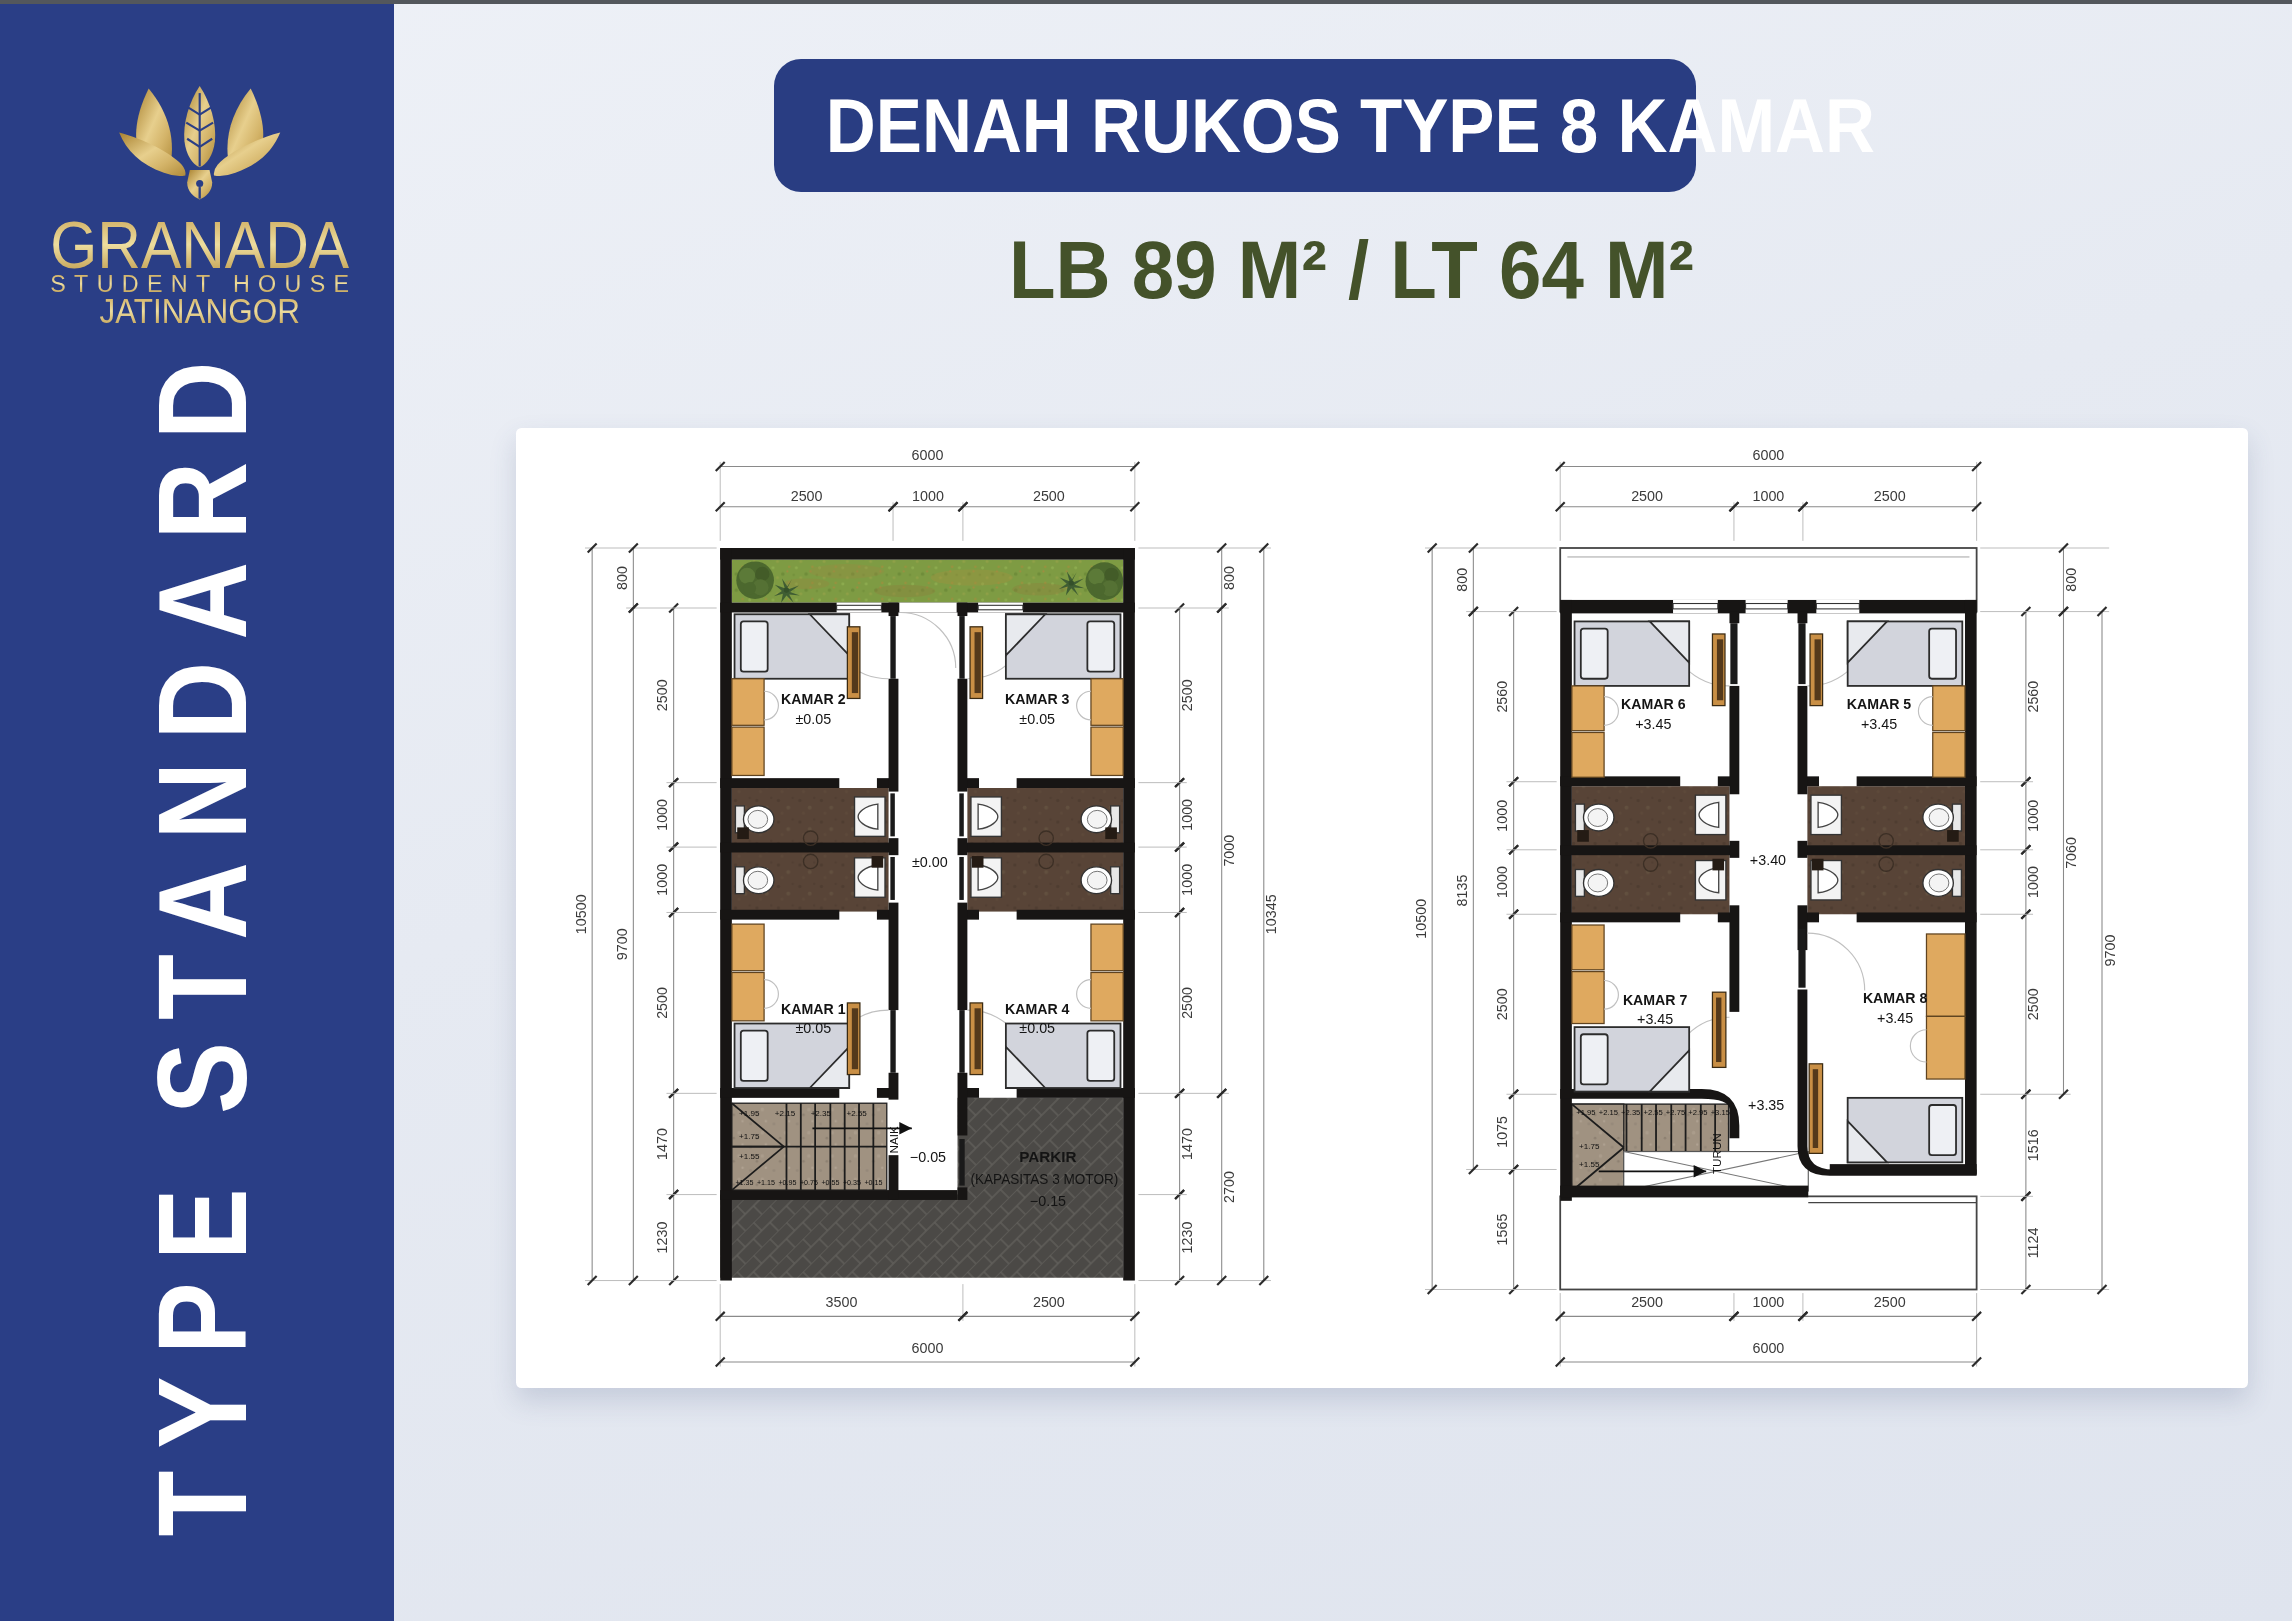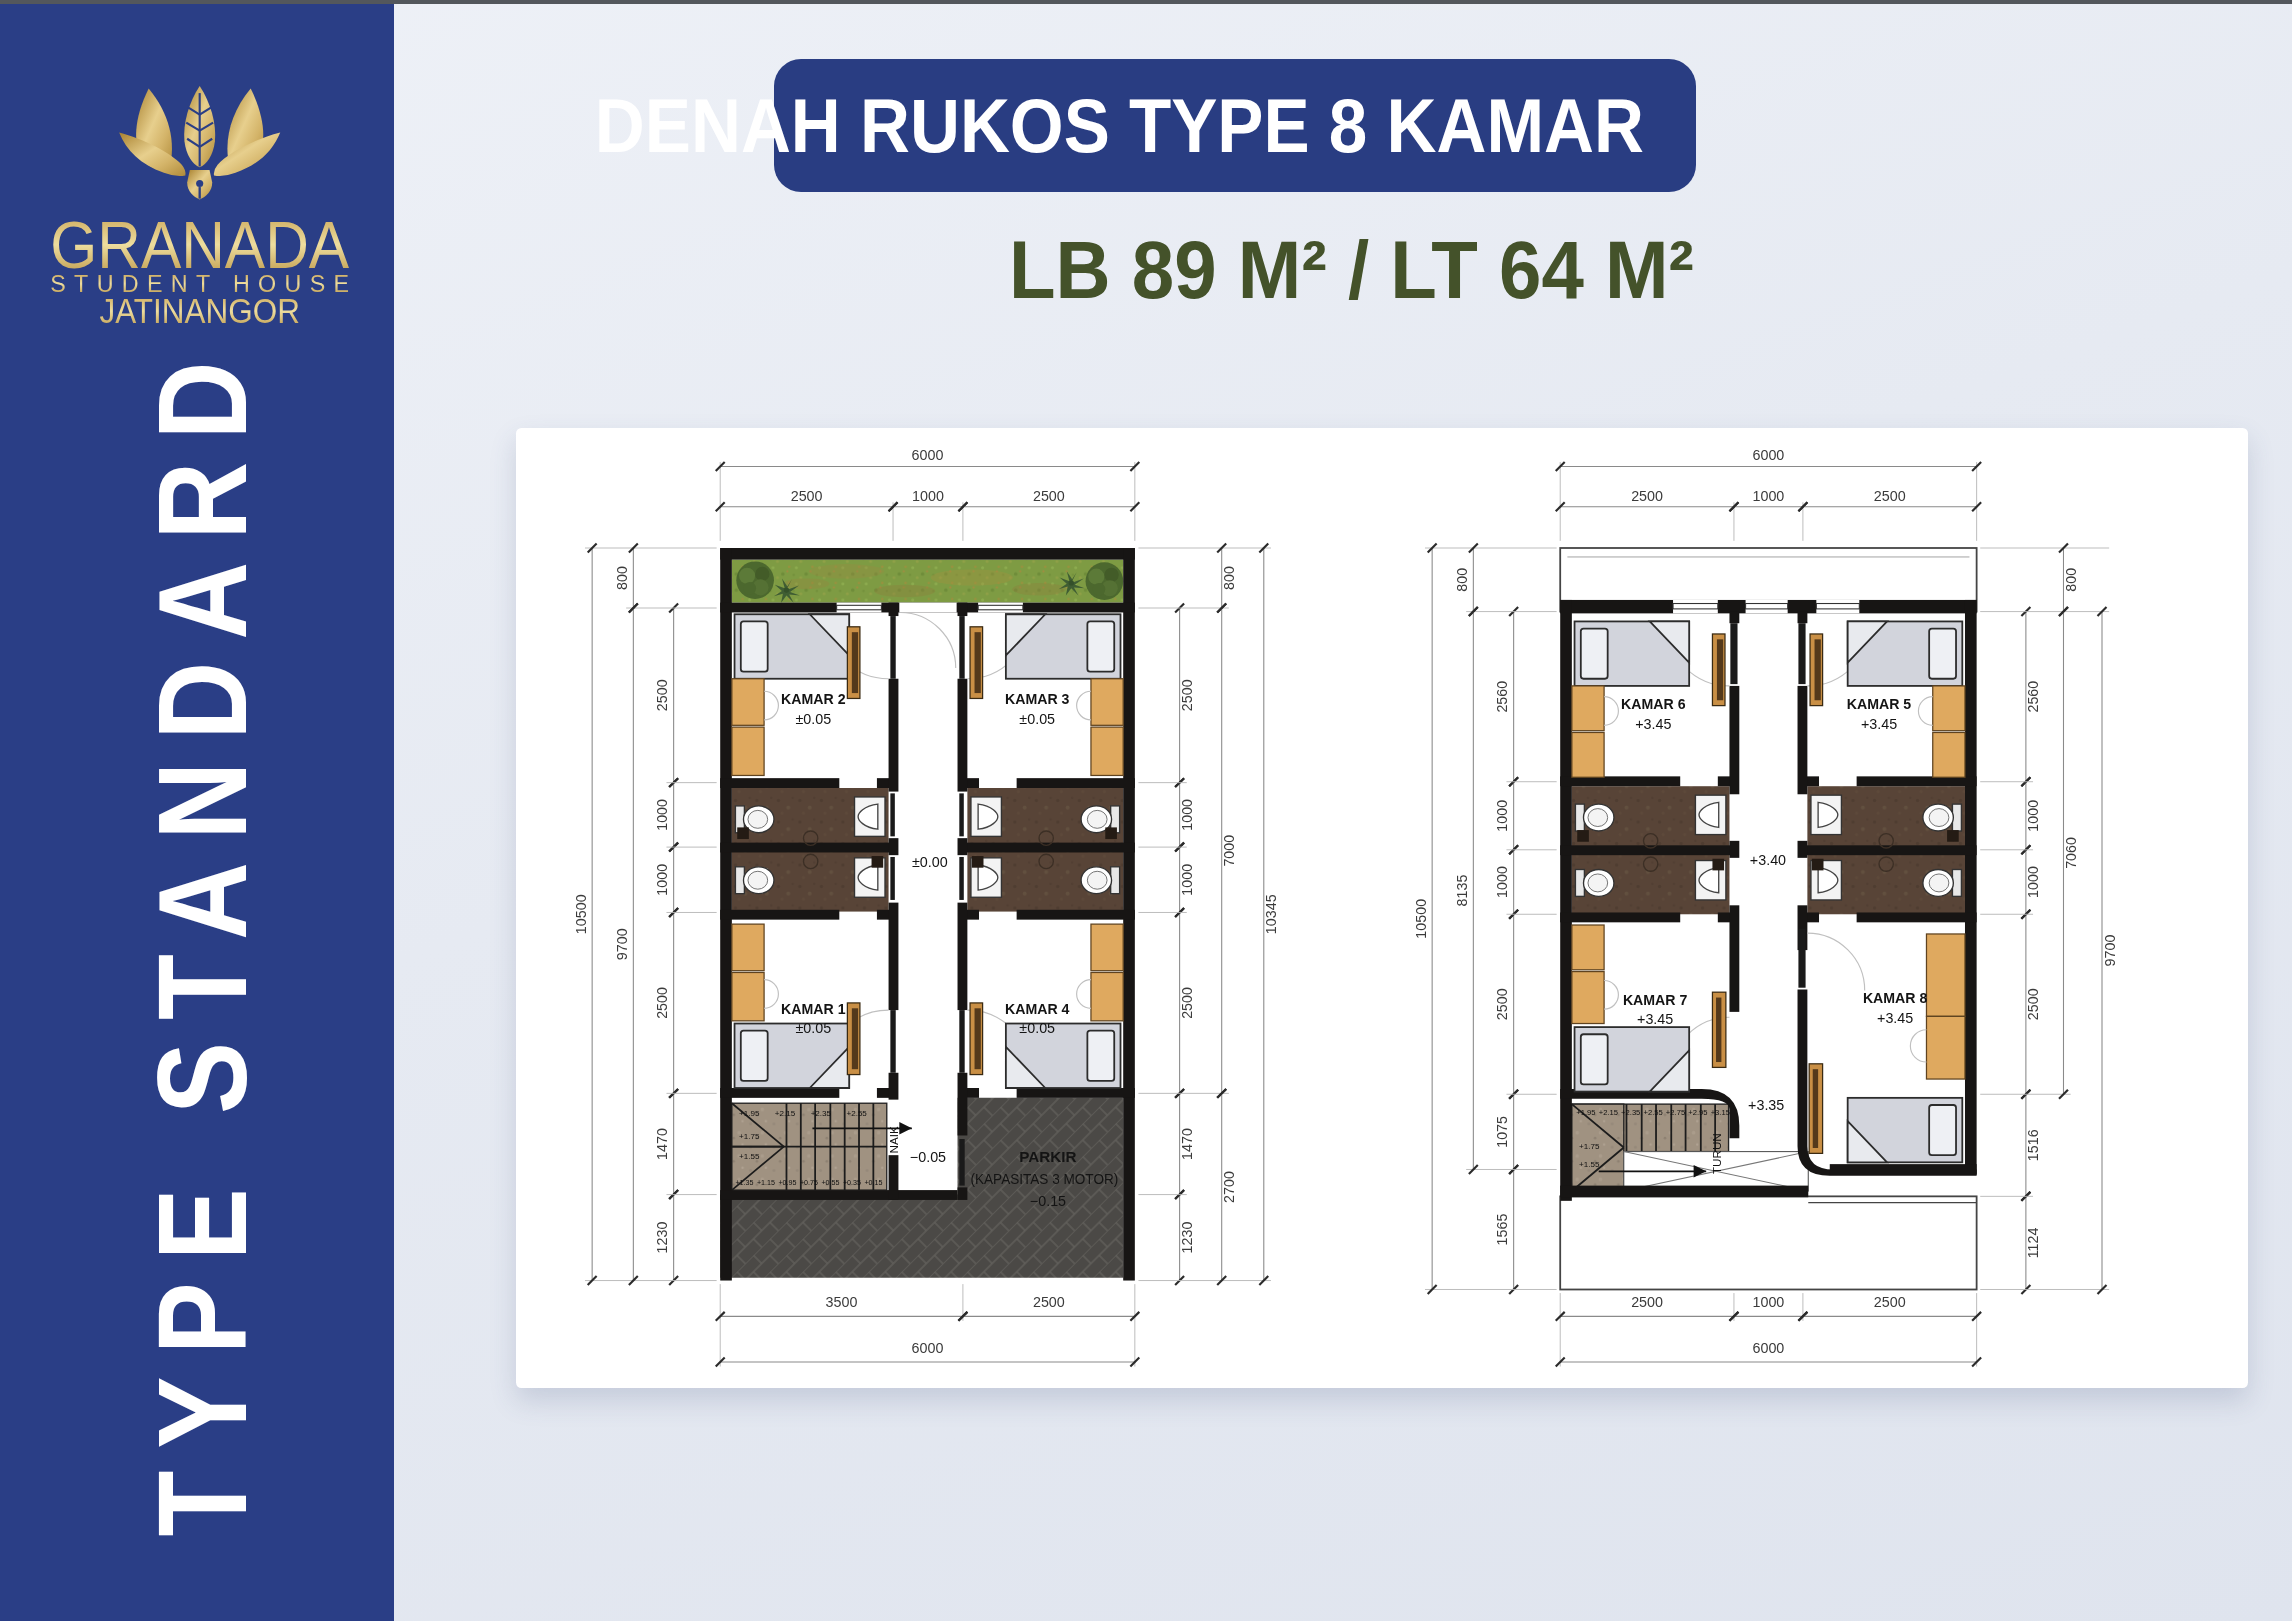--- a/index.html
+++ b/index.html
@@ -1,21 +1,21 @@
 <!DOCTYPE html>
 <html style="font-size:14.3px"><head><meta charset="utf-8">
 <style>
 html,body{margin:0;padding:0;}
 body{width:2293px;height:1621px;overflow:hidden;font-family:"Liberation Sans",sans-serif;}
 #page{position:absolute;left:0;top:0;width:2293px;height:1621px;overflow:hidden;
  background:linear-gradient(160deg,#eef1f7 0%,#e6eaf2 45%,#dfe4ee 100%);}
 #topstrip{position:absolute;left:0;top:0;width:2293px;height:3.6px;background:#53575c;}
 #sidebar{position:absolute;left:0;top:3.6px;width:394px;height:1617px;background:#2a3e86;}
 #titlebox{position:absolute;left:774px;top:59px;width:922px;height:133px;border-radius:27px;
- background:#293d82;display:flex;align-items:center;justify-content:flex-end;}
+ background:#293d82;display:flex;align-items:center;justify-content:flex-start;}
 #titlebox span{color:#fff;font-weight:bold;font-size:76px;letter-spacing:0;white-space:nowrap;transform:scaleX(0.91);}
 #subtitle{position:absolute;left:953px;top:223px;width:797px;text-align:center;
  color:#44522a;font-weight:bold;font-size:82px;white-space:nowrap;transform:scaleX(0.93);}
 #card{position:absolute;left:516px;top:428px;width:1732px;height:960px;background:#ffffff;
  border-radius:5.4px;box-shadow:0 12.5px 27px rgba(60,80,120,0.18);}
 .vlabel{position:absolute;left:90px;top:351px;width:224px;height:1173px;}
 .vlabel span{position:absolute;left:50%;top:50%;transform:translate(-50%,-50%) rotate(-90deg) scaleX(0.85);
  color:#fff;font-weight:bold;font-size:127px;letter-spacing:26px;white-space:nowrap;}
 svg text{font-family:"Liberation Sans",sans-serif;}
 .dl{stroke:#8a8a8a;stroke-width:1.2;fill:none;}

